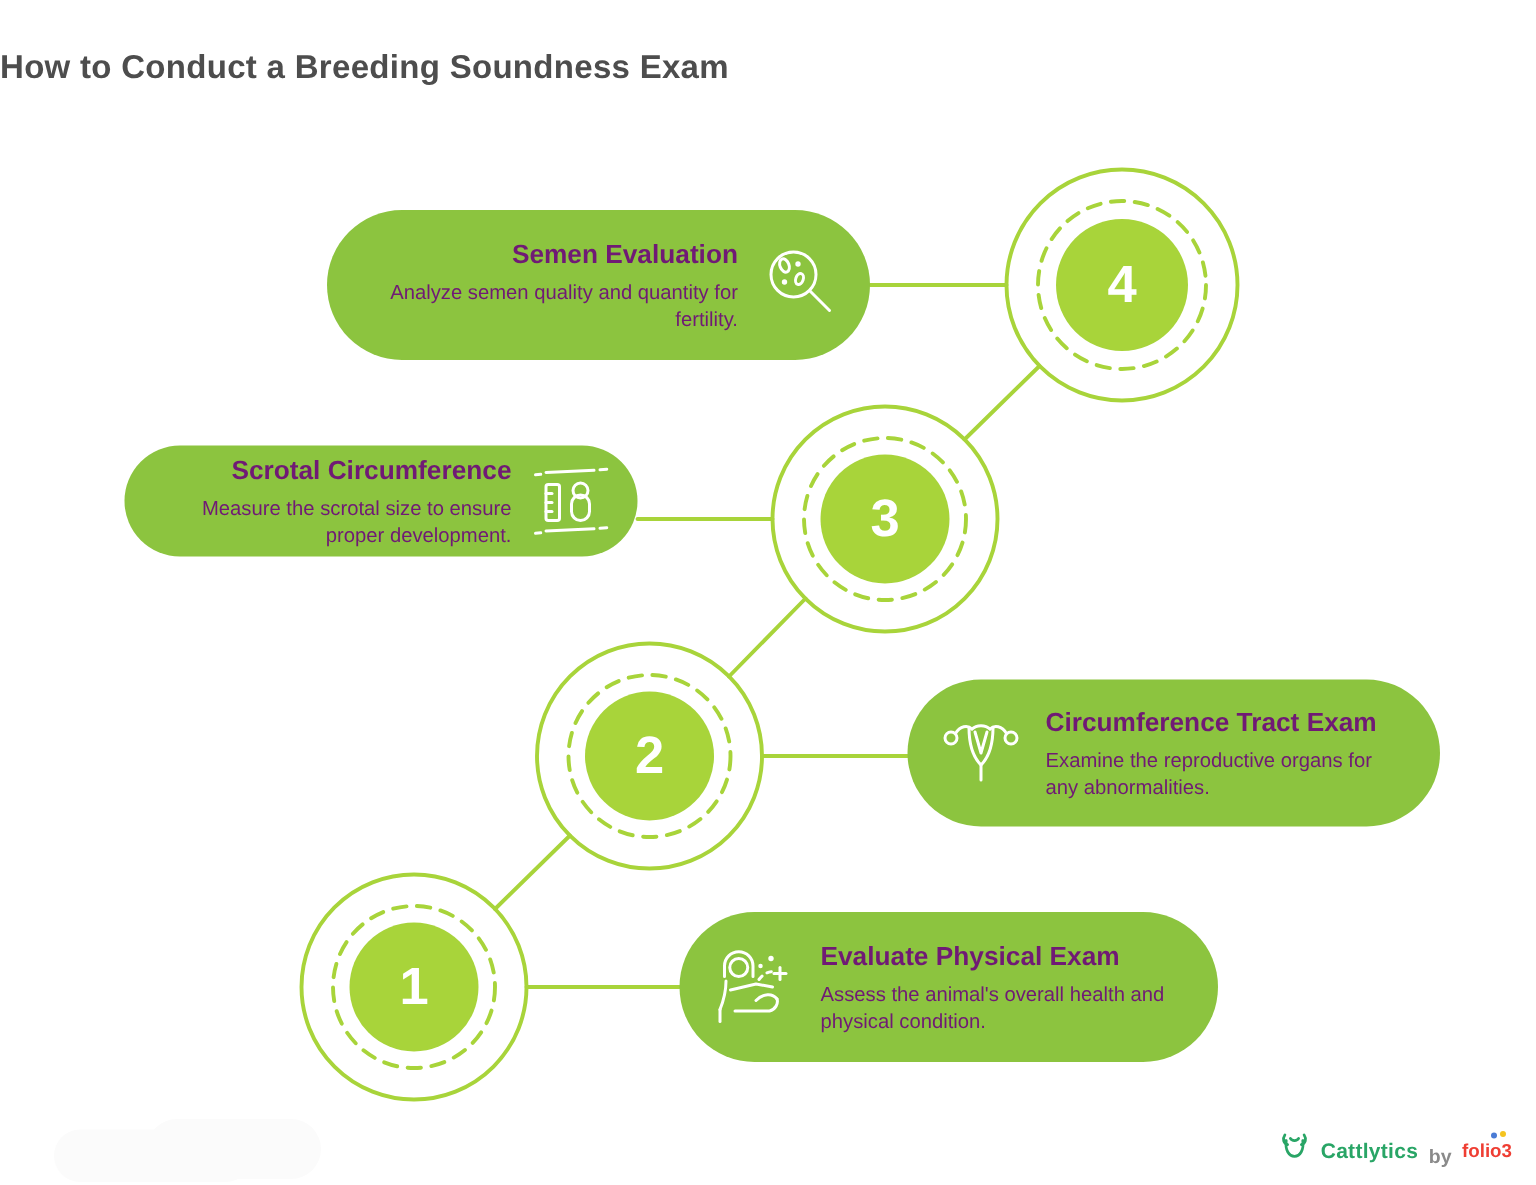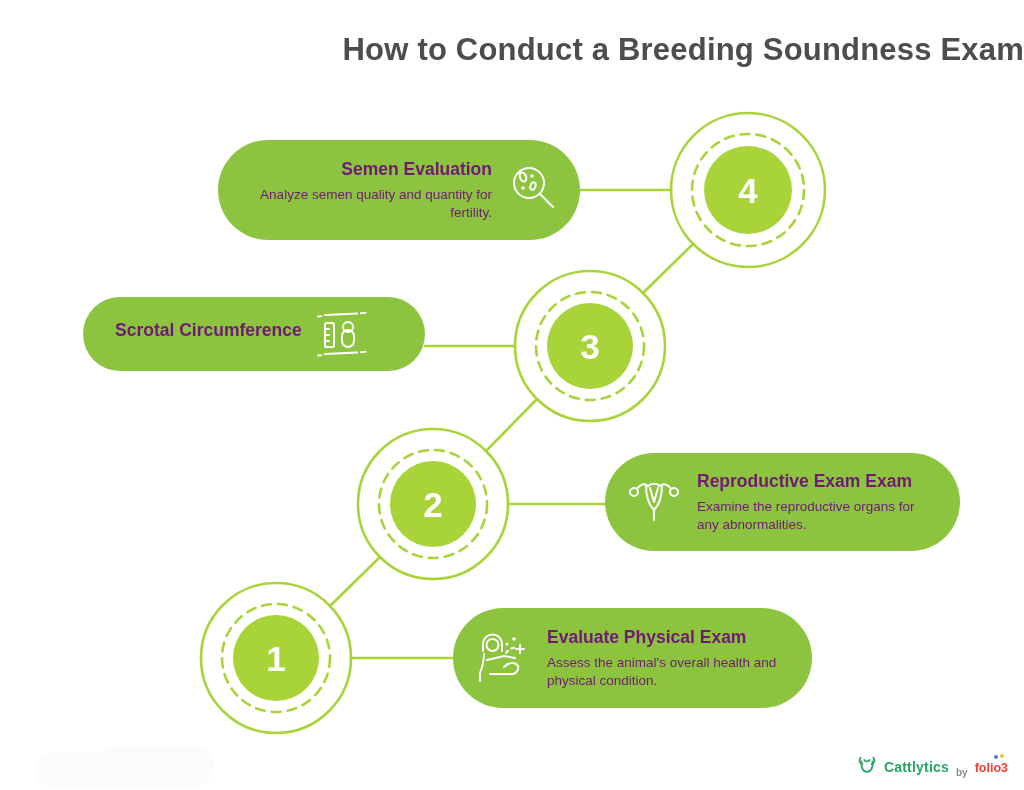--- a/index.html
+++ b/index.html
@@ -15,21 +15,21 @@
   }
   html,body{margin:0;padding:0;}
   body{
     width:1024px;height:790px;background:#ffffff;position:relative;overflow:hidden;
     font-family:"Liberation Sans", sans-serif;
   }
   .stage{position:absolute;inset:0;width:1024px;height:790px;}
 
   .page-title{
     position:absolute;top:32px;left:0;width:100%;margin:0;
-    text-align:right;font-size:31px;font-weight:bold;color:var(--title-gray);
+    text-align:left;font-size:22px;font-weight:bold;color:var(--title-gray);
     letter-spacing:.2px;
   }
 
   
   .flow-layer{position:absolute;left:0;top:0;}
   .flow-layer .link{stroke:var(--accent-green);stroke-width:2.6;fill:none;stroke-linecap:round;}
   .flow-layer .ring{stroke:var(--accent-green);stroke-width:2.6;fill:none;}
   .flow-layer .dashed{stroke:var(--accent-green);stroke-width:2.6;fill:none;stroke-dasharray:9 7;stroke-linecap:round;}
   .flow-layer .nodefill{fill:var(--accent-green);stroke:none;}
 
@@ -59,21 +59,21 @@
   
   .blob{position:absolute;background:#FBFBFB;border-radius:20px;}
   .blob.b1{left:36px;top:753px;width:132px;height:35px;}
   .blob.b2{left:98px;top:746px;width:116px;height:40px;}
 
   
   .footer{
     position:absolute;right:16px;bottom:10px;display:flex;align-items:center;gap:6px;
   }
   .footer .brand{color:var(--logo-green);font-size:14px;font-weight:bold;letter-spacing:.2px;}
-  .footer .by{color:var(--by-gray);font-size:10px;font-weight:bold;align-self:flex-end;margin:0 1px 2px 1px;}
+  .footer .by{color:var(--by-gray);font-size:13px;font-weight:bold;align-self:flex-end;margin:0 1px 2px 1px;}
   .footer .partner-wrap{position:relative;display:inline-block;}
   .footer .partner{color:var(--folio-red);font-size:12.5px;font-weight:bold;}
   .footer .dot{position:absolute;width:4px;height:4px;border-radius:50%;}
   .footer .dot.blue{background:var(--dot-blue);right:10px;top:-3px;}
   .footer .dot.yellow{background:var(--dot-yellow);right:4px;top:-4px;}
 </style>
 </head>
 <body>
 
 <div class="stage">
@@ -135,20 +135,21 @@
         </g>
         <circle class="icon-dot" cx="26" cy="13" r="1.8"></circle>
         <circle class="icon-dot" cx="17" cy="25" r="1.8"></circle>
       </svg>
     </span>
   </div>
 
   <div class="card text-right" id="card-3">
     <div class="txt">
       <h2>Scrotal Circumference</h2>
+      <p>Measure the scrotal size to ensure proper development.</p>
     </div>
     <span class="icon">
       <svg width="52" height="52" viewBox="0 0 52 52">
         <g class="icon-stroke">
           <line x1="9" y1="7" x2="41" y2="5.5"></line>
           <line x1="2" y1="8.5" x2="5.5" y2="8.2"></line>
           <line x1="45" y1="5.2" x2="49.5" y2="4.8"></line>
           <line x1="9" y1="46" x2="41" y2="44.5"></line>
           <line x1="2" y1="47.5" x2="5.5" y2="47.2"></line>
           <line x1="45" y1="44.2" x2="49.5" y2="43.8"></line>
@@ -172,21 +173,21 @@
           <path d="M12 16 C15 11 20 10 23 13"></path>
           <path d="M46 16 C43 11 38 10 35 13"></path>
           <path d="M23 13 C26 10 32 10 35 13"></path>
           <path d="M21 12 C21 24 24 32 29 37 C34 32 37 24 37 12"></path>
           <path d="M25 15 L29 29 L33 15"></path>
           <line x1="29" y1="37" x2="29" y2="47"></line>
         </g>
       </svg>
     </span>
     <div class="txt">
-      <h2>Reproductive Exam Exam</h2>
+      <h2>Circumference Tract Exam</h2>
       <p>Examine the reproductive organs for any abnormalities.</p>
     </div>
   </div>
 
   <div class="card" id="card-1">
     <span class="icon">
       <svg width="62" height="62" viewBox="0 0 62 62">
         <g class="icon-stroke">
           <path d="M12 24 v-7 a9.5 9.5 0 0 1 19 0 v7"></path>
           <circle cx="21.5" cy="18" r="6"></circle>

